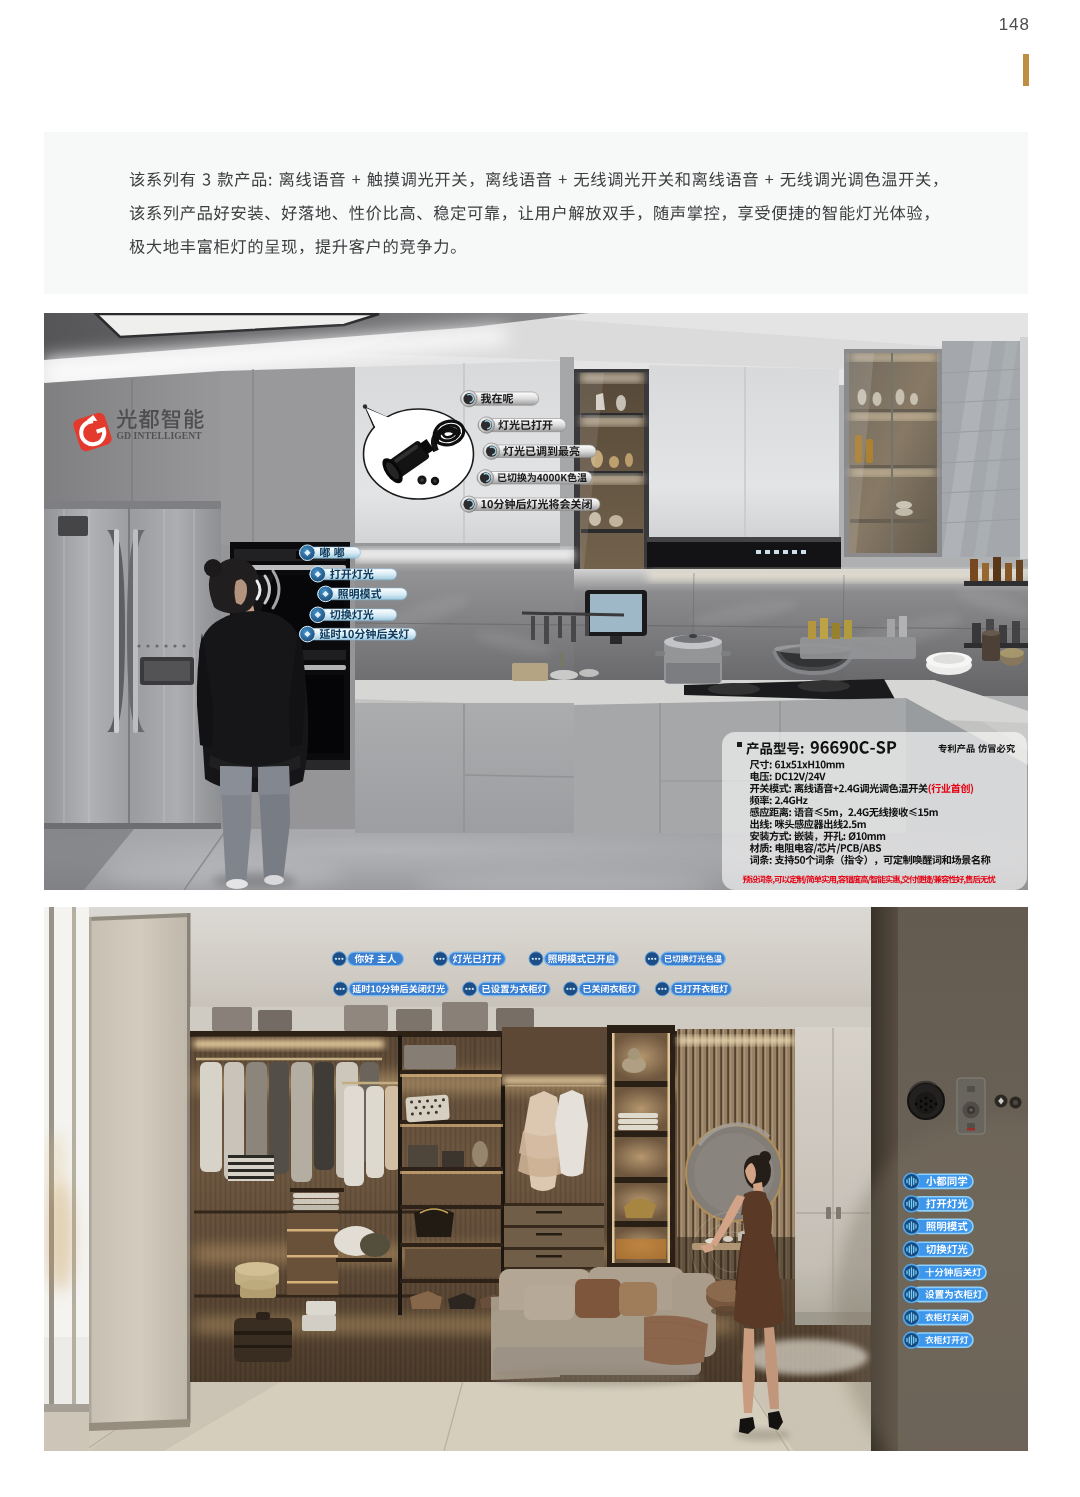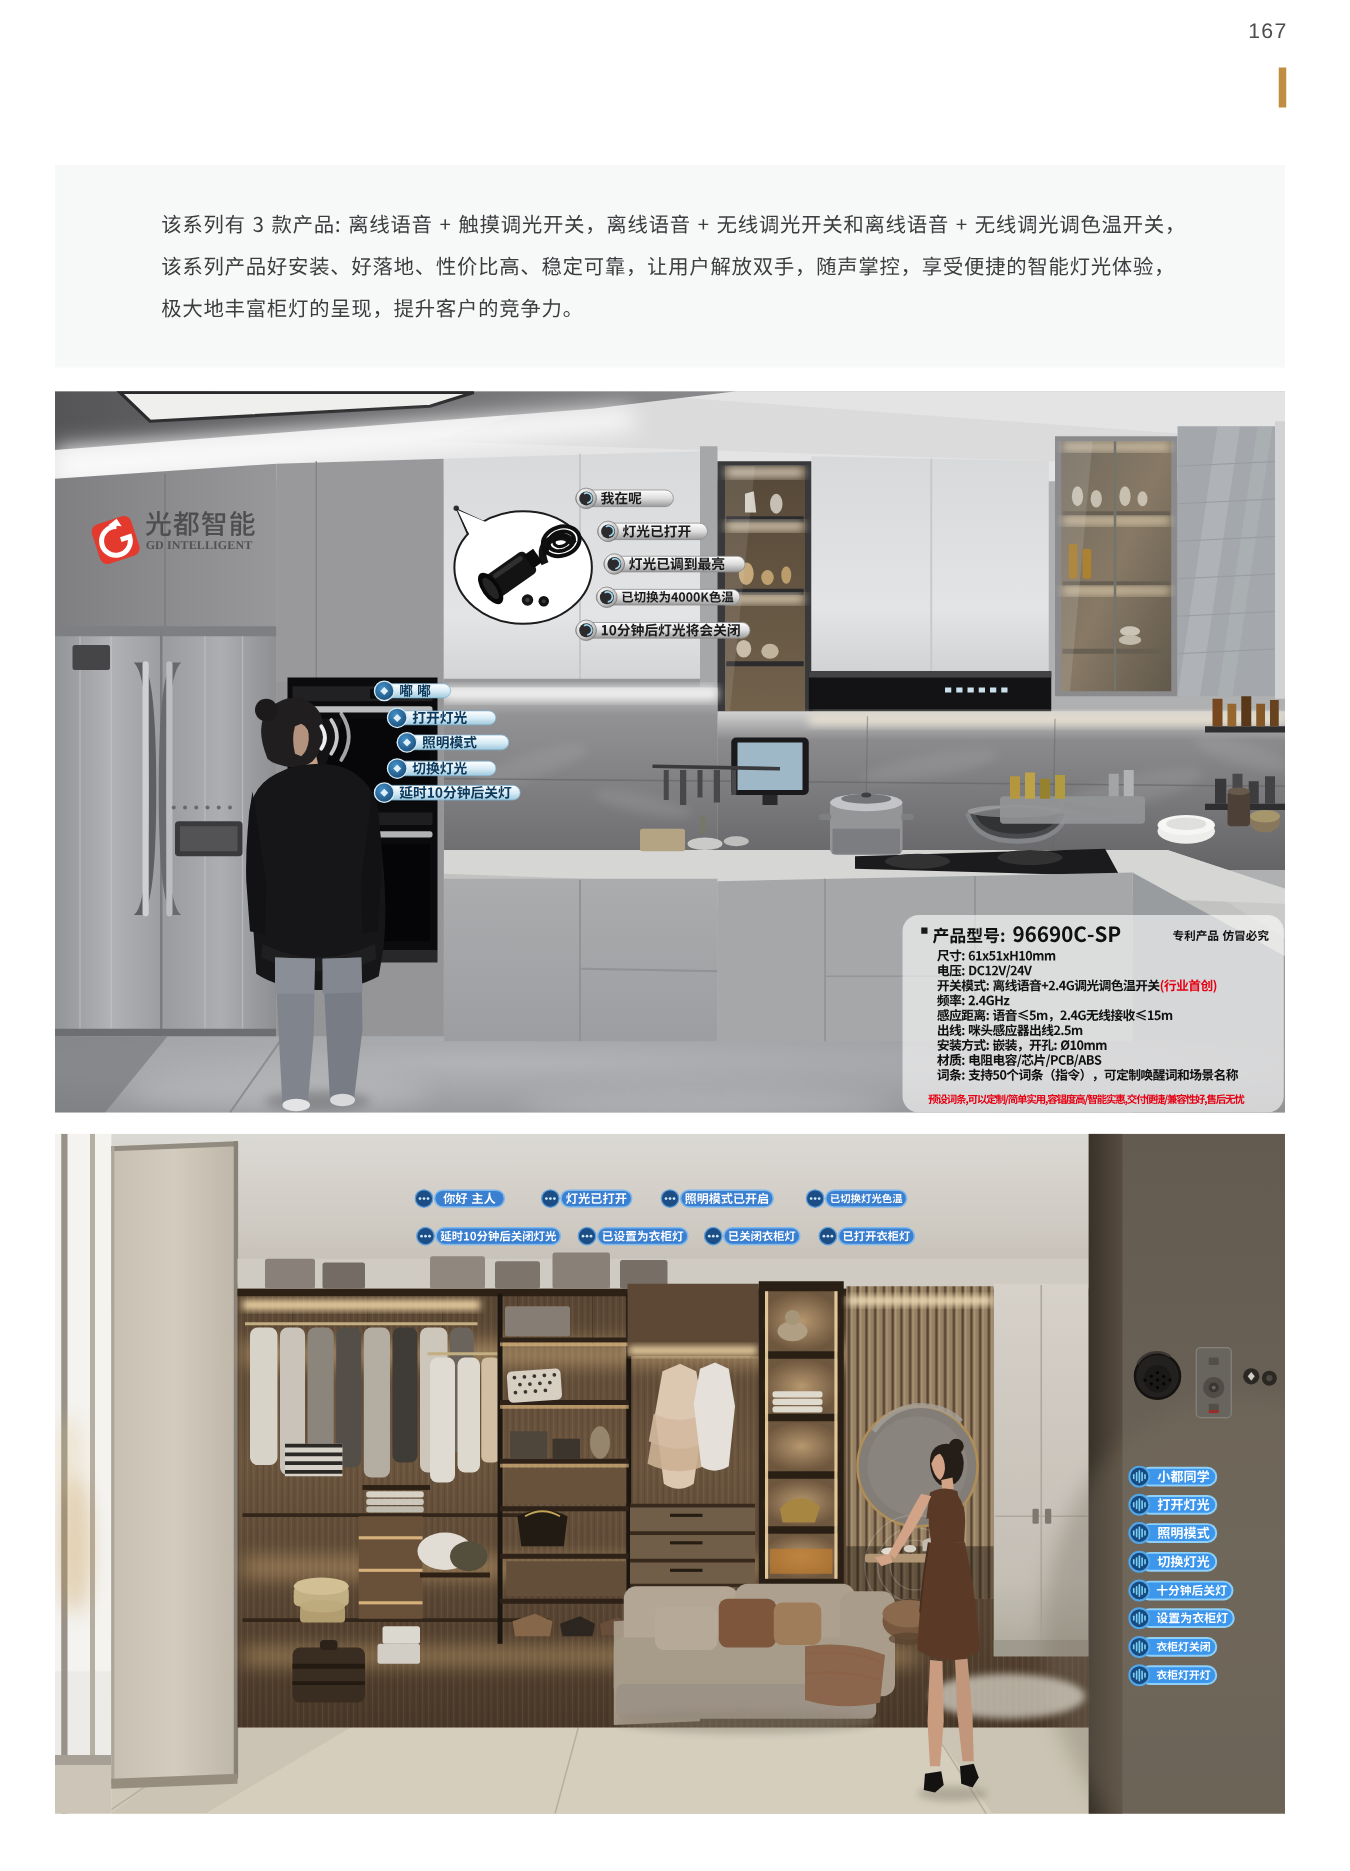--- a/index.html
+++ b/index.html
@@ -241,21 +241,21 @@
         <path id="g231" d="M408 823C426 784 446 734 457 696H56V581H381C294 479 163 381 26 323C47 298 79 249 94 219C145 243 195 271 242 302V114C242 59 199 19 173 1C193 -19 225 -64 236 -89C267 -67 316 -50 616 43C607 70 594 120 590 154L365 89V396C414 439 459 485 498 532C548 287 639 101 897 -62C912 -25 950 20 981 44C865 108 785 180 728 262C798 313 879 381 944 445L842 519C798 468 734 409 673 360C643 426 623 500 608 581H946V696H529L593 716C583 755 556 814 531 859Z"></path>
         <path id="g232" d="M168 850V663H40V552H153C126 431 73 288 16 210C34 178 61 123 72 89C108 144 141 227 168 316V-89H282V369C303 328 323 286 334 258L403 340C387 367 313 474 282 514V552H390V663H282V850ZM542 462H790V308H542ZM944 806H424V-52H966V64H542V197H902V574H542V690H944Z"></path>
         <path id="g233" d="M438 836V61C438 41 430 34 408 34C386 33 312 33 246 36C265 3 287 -54 294 -88C391 -89 460 -85 507 -66C552 -46 569 -13 569 61V836ZM678 573C758 426 834 237 854 115L986 167C960 293 878 475 796 617ZM176 606C155 475 103 300 22 198C55 184 110 156 140 135C224 246 278 433 312 583Z"></path>
         <path id="g234" d="M581 794V776L475 805C461 766 444 729 426 693V744H323V842H212V744H81V640H212V558H37V454H251C182 386 101 330 12 288C33 264 67 213 80 188L130 217V-87H239V-35H401V-73H515V380H334C357 404 379 428 400 454H549V558H474C516 623 552 694 581 770V-89H699V681H825C801 604 767 503 738 431C819 353 842 280 842 225C842 191 835 167 817 157C806 150 791 148 775 147C758 147 737 147 712 149C730 117 742 66 743 33C774 31 806 32 830 35C857 39 882 47 901 61C941 88 957 137 957 212C957 277 940 356 855 446C895 534 940 648 976 744L889 798L871 794ZM323 640H397C380 611 362 584 342 558H323ZM239 61V131H401V61ZM239 221V285H401V221Z"></path>
         <path id="g235" d="M249 618V517H750V618ZM406 342H594V203H406ZM296 441V37H406V104H705V441ZM75 802V-90H192V689H809V49C809 33 803 27 785 26C768 25 710 25 657 28C675 -3 693 -58 698 -90C782 -91 837 -87 876 -68C914 -49 927 -14 927 48V802Z"></path>
         <path id="g236" d="M436 346V283H54V173H436V47C436 34 431 29 411 29C390 28 316 28 252 31C270 -1 293 -51 301 -85C386 -85 449 -83 496 -66C544 -49 559 -18 559 44V173H949V283H559V302C645 343 726 398 787 454L711 514L686 508H233V404H550C514 382 474 361 436 346ZM409 819C434 780 460 730 474 691H305L343 709C327 747 287 801 252 840L150 795C175 764 202 725 220 691H67V470H179V585H820V470H938V691H792C820 726 849 766 876 805L752 843C732 797 698 738 666 691H535L594 714C581 755 548 815 515 859Z"></path>
         <path id="g237" d="M436 849V489H49V364H436V-90H567V364H960V489H567V849Z"></path>
       </defs>
     </svg>
 
-<div class="abs" style="left:960px;top:15px;width:70px;text-align:right;font-size:17px;letter-spacing:1px;color:#4d4d4f;">167</div>
+<div class="abs" style="left:960px;top:15px;width:70px;text-align:right;font-size:17px;letter-spacing:1px;color:#4d4d4f;">148</div>
 
 <div class="abs" style="left:1023px;top:54px;width:6px;height:32px;background:#bf8e43;"></div>
 
 <div class="abs" style="left:44px;top:132px;width:984px;height:162px;background:#f7f8f8;"></div>
 
 <svg class="abs" style="left:44px;top:132px" width="984" height="162" viewBox="0 0 984 162">
       <g transform="translate(85.0,53.5) scale(0.01630,-0.01630)" fill="#3d3d3f">
         <use href="#g0" x="0"></use>
         <use href="#g1" x="1037"></use>
         <use href="#g2" x="2074"></use>

